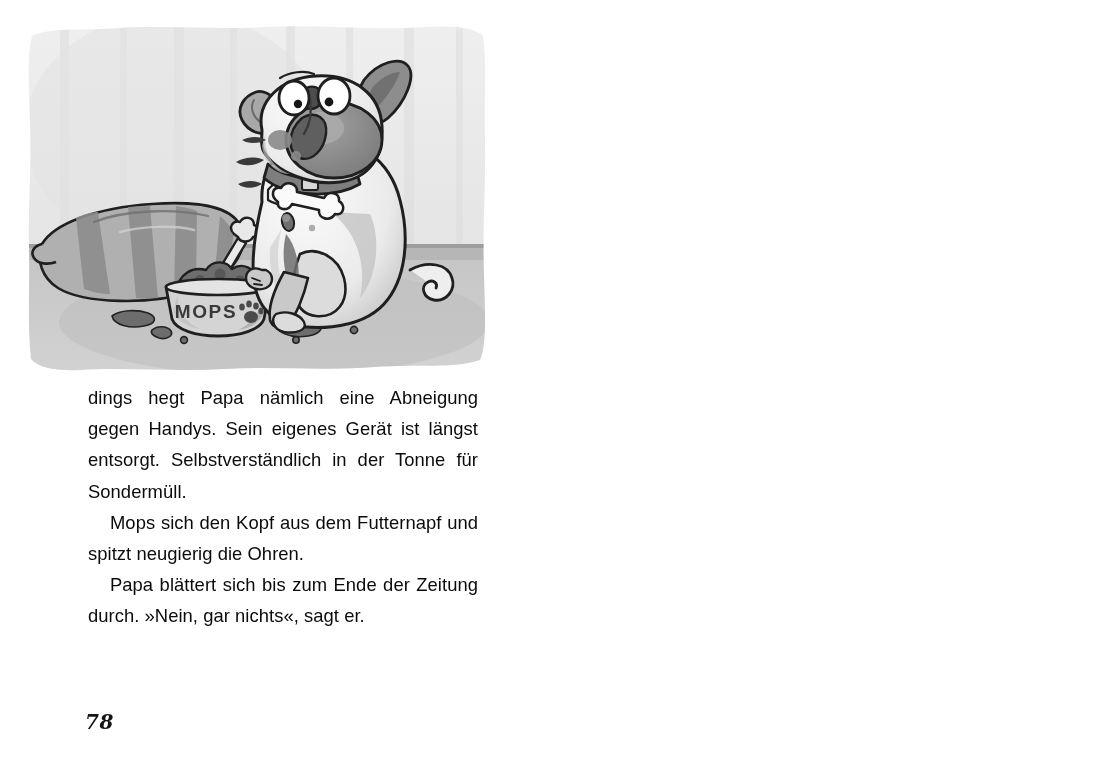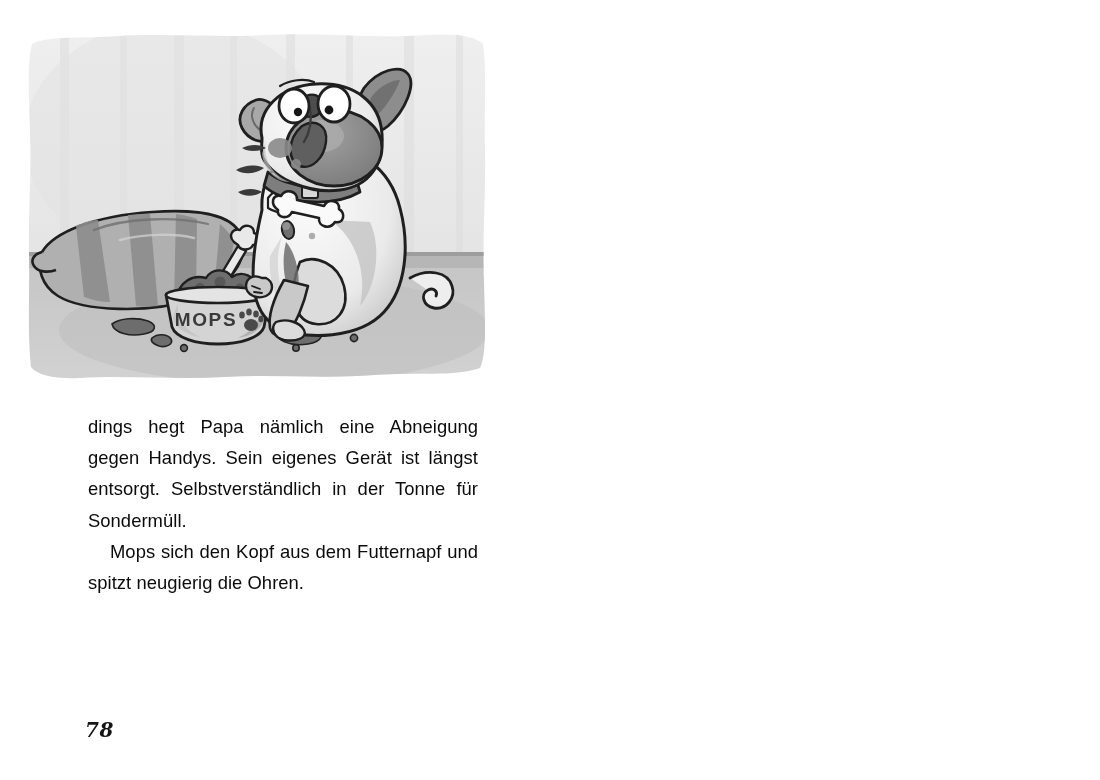--- a/index.html
+++ b/index.html
@@ -21,21 +21,21 @@
     position: absolute;
     left: 0; top: 0;
     width: 1100px;
     height: 780px;
     background: #ffffff;
   }
 
   
   .page {
     position: absolute;
-    top: 12px;
+    top: 4px;
     width: 550px;
     height: 648px;
   }
   .page-left  { left: 0; }
   .page-right { left: 550px; }
 
   
   #illustration {
     position: absolute;
     left: 24px;
@@ -51,21 +51,20 @@
 
   
   .text-column {
     position: absolute;
     font-size: 18.4px;
     line-height: 31.2px;
     text-align: justify;
     text-justify: inter-word;
     color: #0b0b0b;
     letter-spacing: 0.05px;
-    margin-top: 21px;
   }
   #left-text {
     left: 88px;
     top: 378px;
     width: 390px;
   }
   .para {
     margin: 0;
     text-indent: 0;
   }
@@ -311,20 +310,21 @@
             </g>
           </g>
 
         </g>
       </svg>
     </div>
 
     <div id="left-text" class="text-column">
       <p class="para">dings hegt Papa nämlich eine Abneigung gegen Handys. Sein eigenes Gerät ist längst entsorgt. Selbstverständlich in der Tonne für Sondermüll.</p>
       <p class="para indented">Mops sich den Kopf aus dem Futternapf und spitzt neugierig die Ohren.</p>
+      <p class="para indented">Papa blättert sich bis zum Ende der Zeitung durch. »Nein, gar nichts«, sagt er.</p>
     </div>
 
     <div id="folio-left" class="folio">78</div>
   </div>
 
   <div class="page page-right">
 
     
 
     

